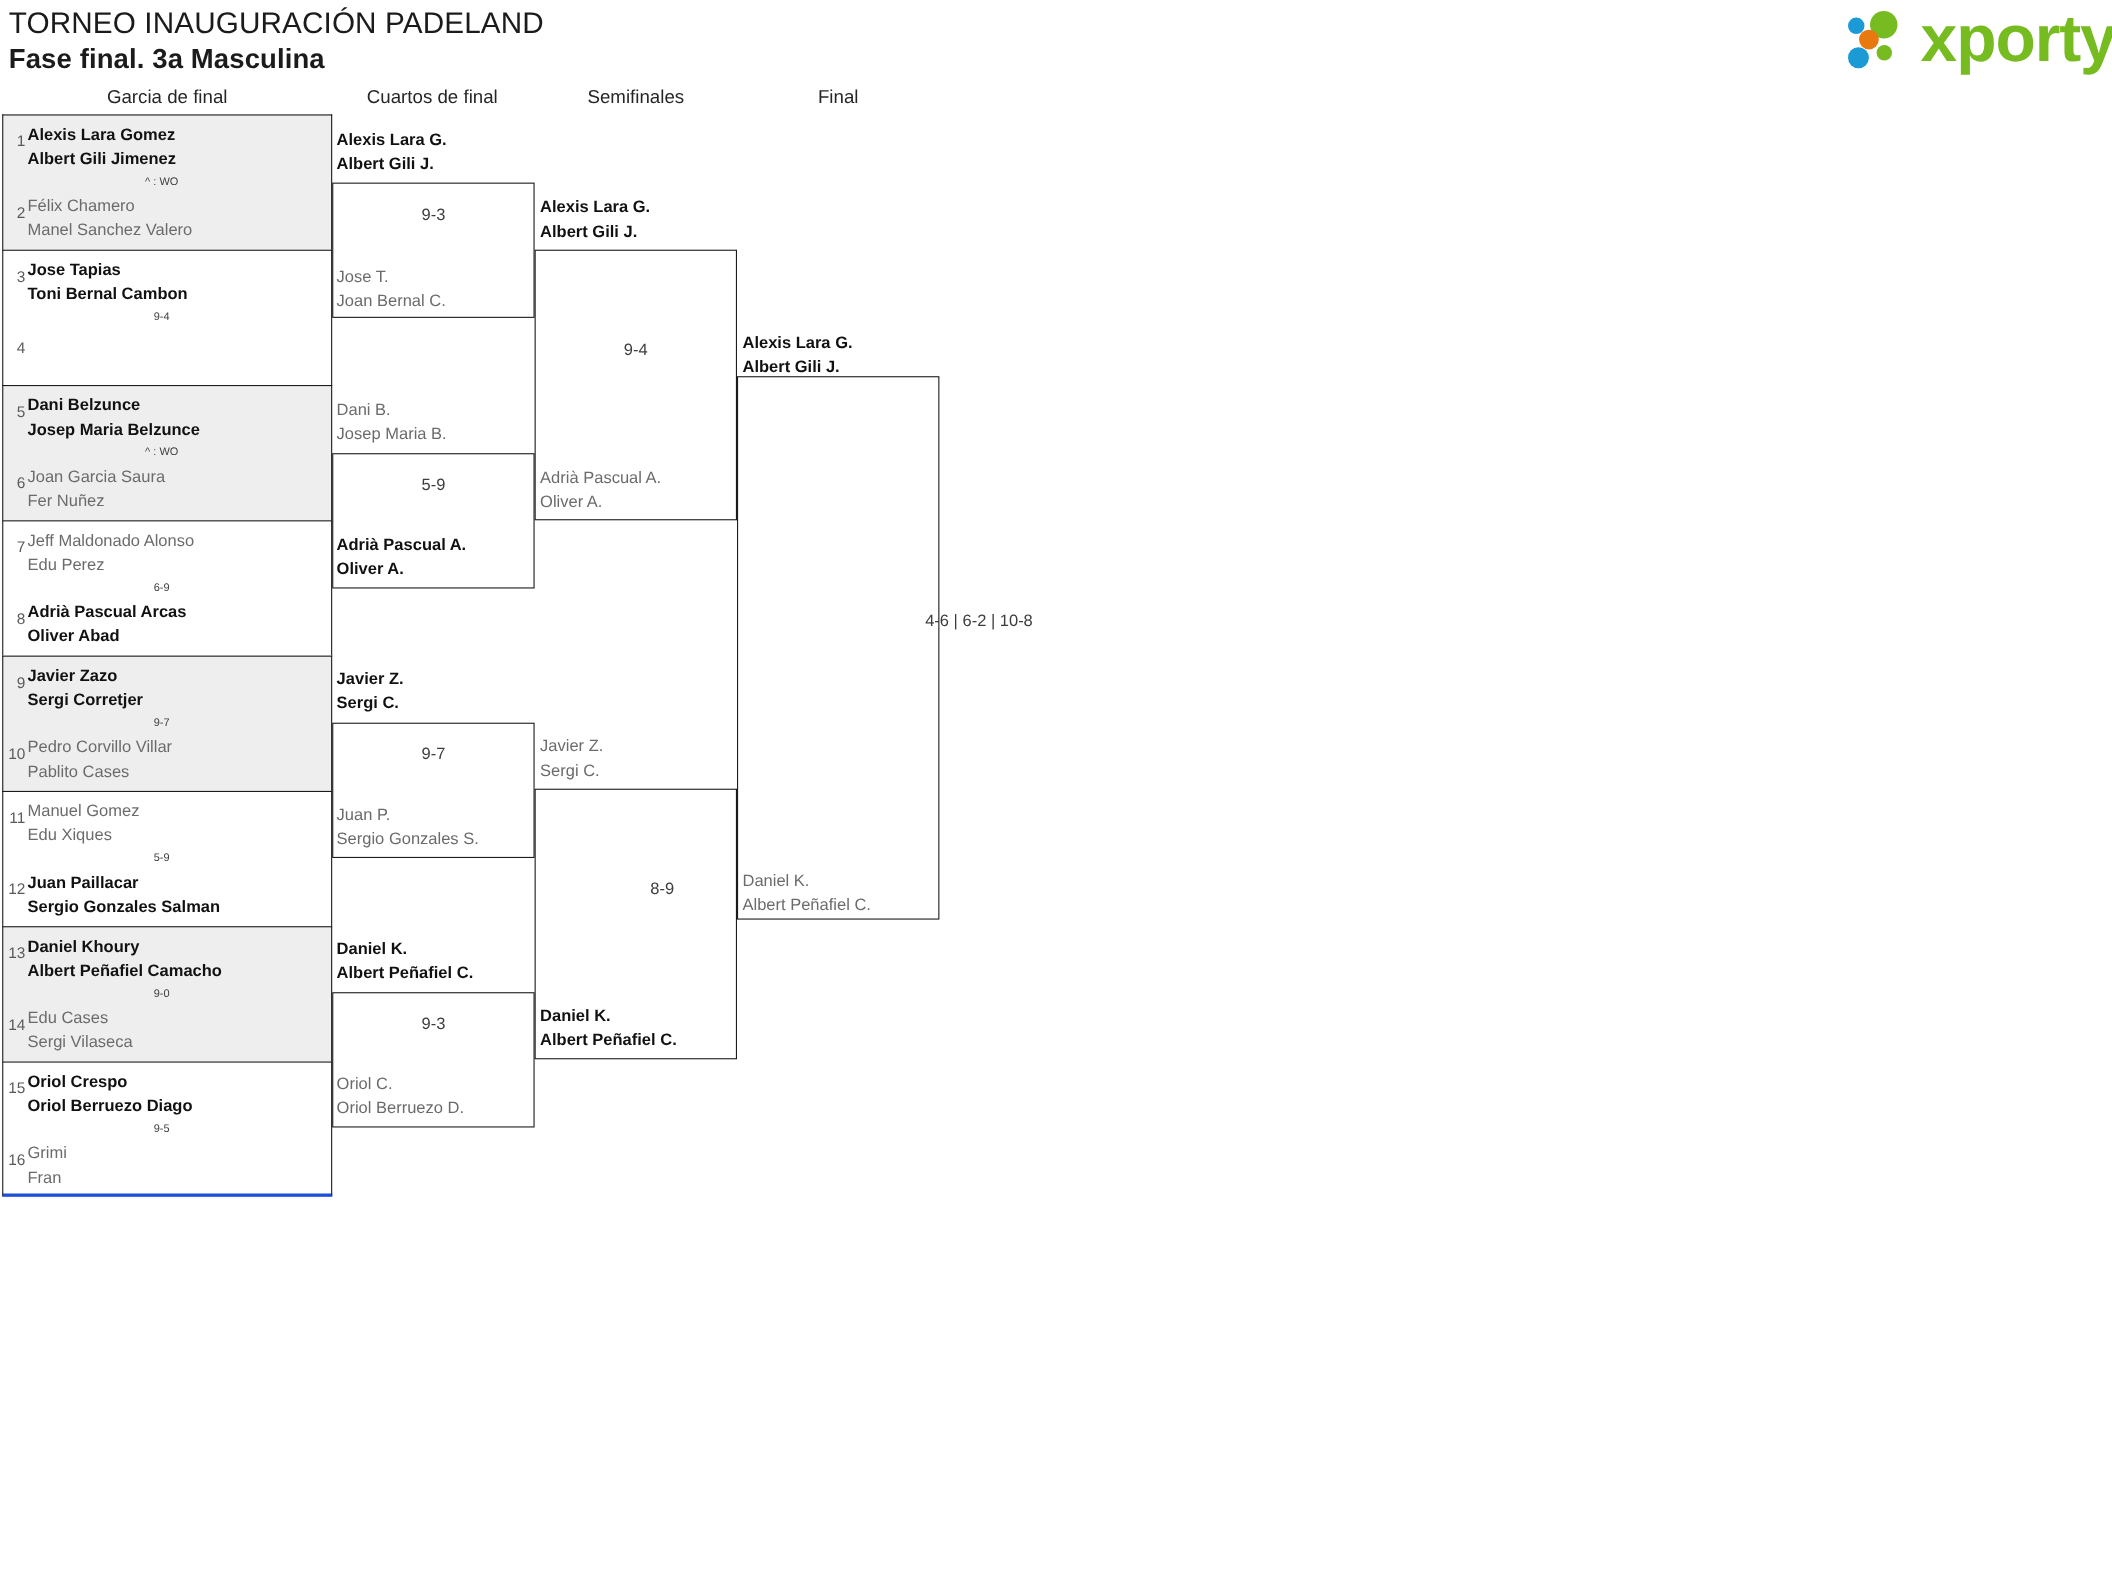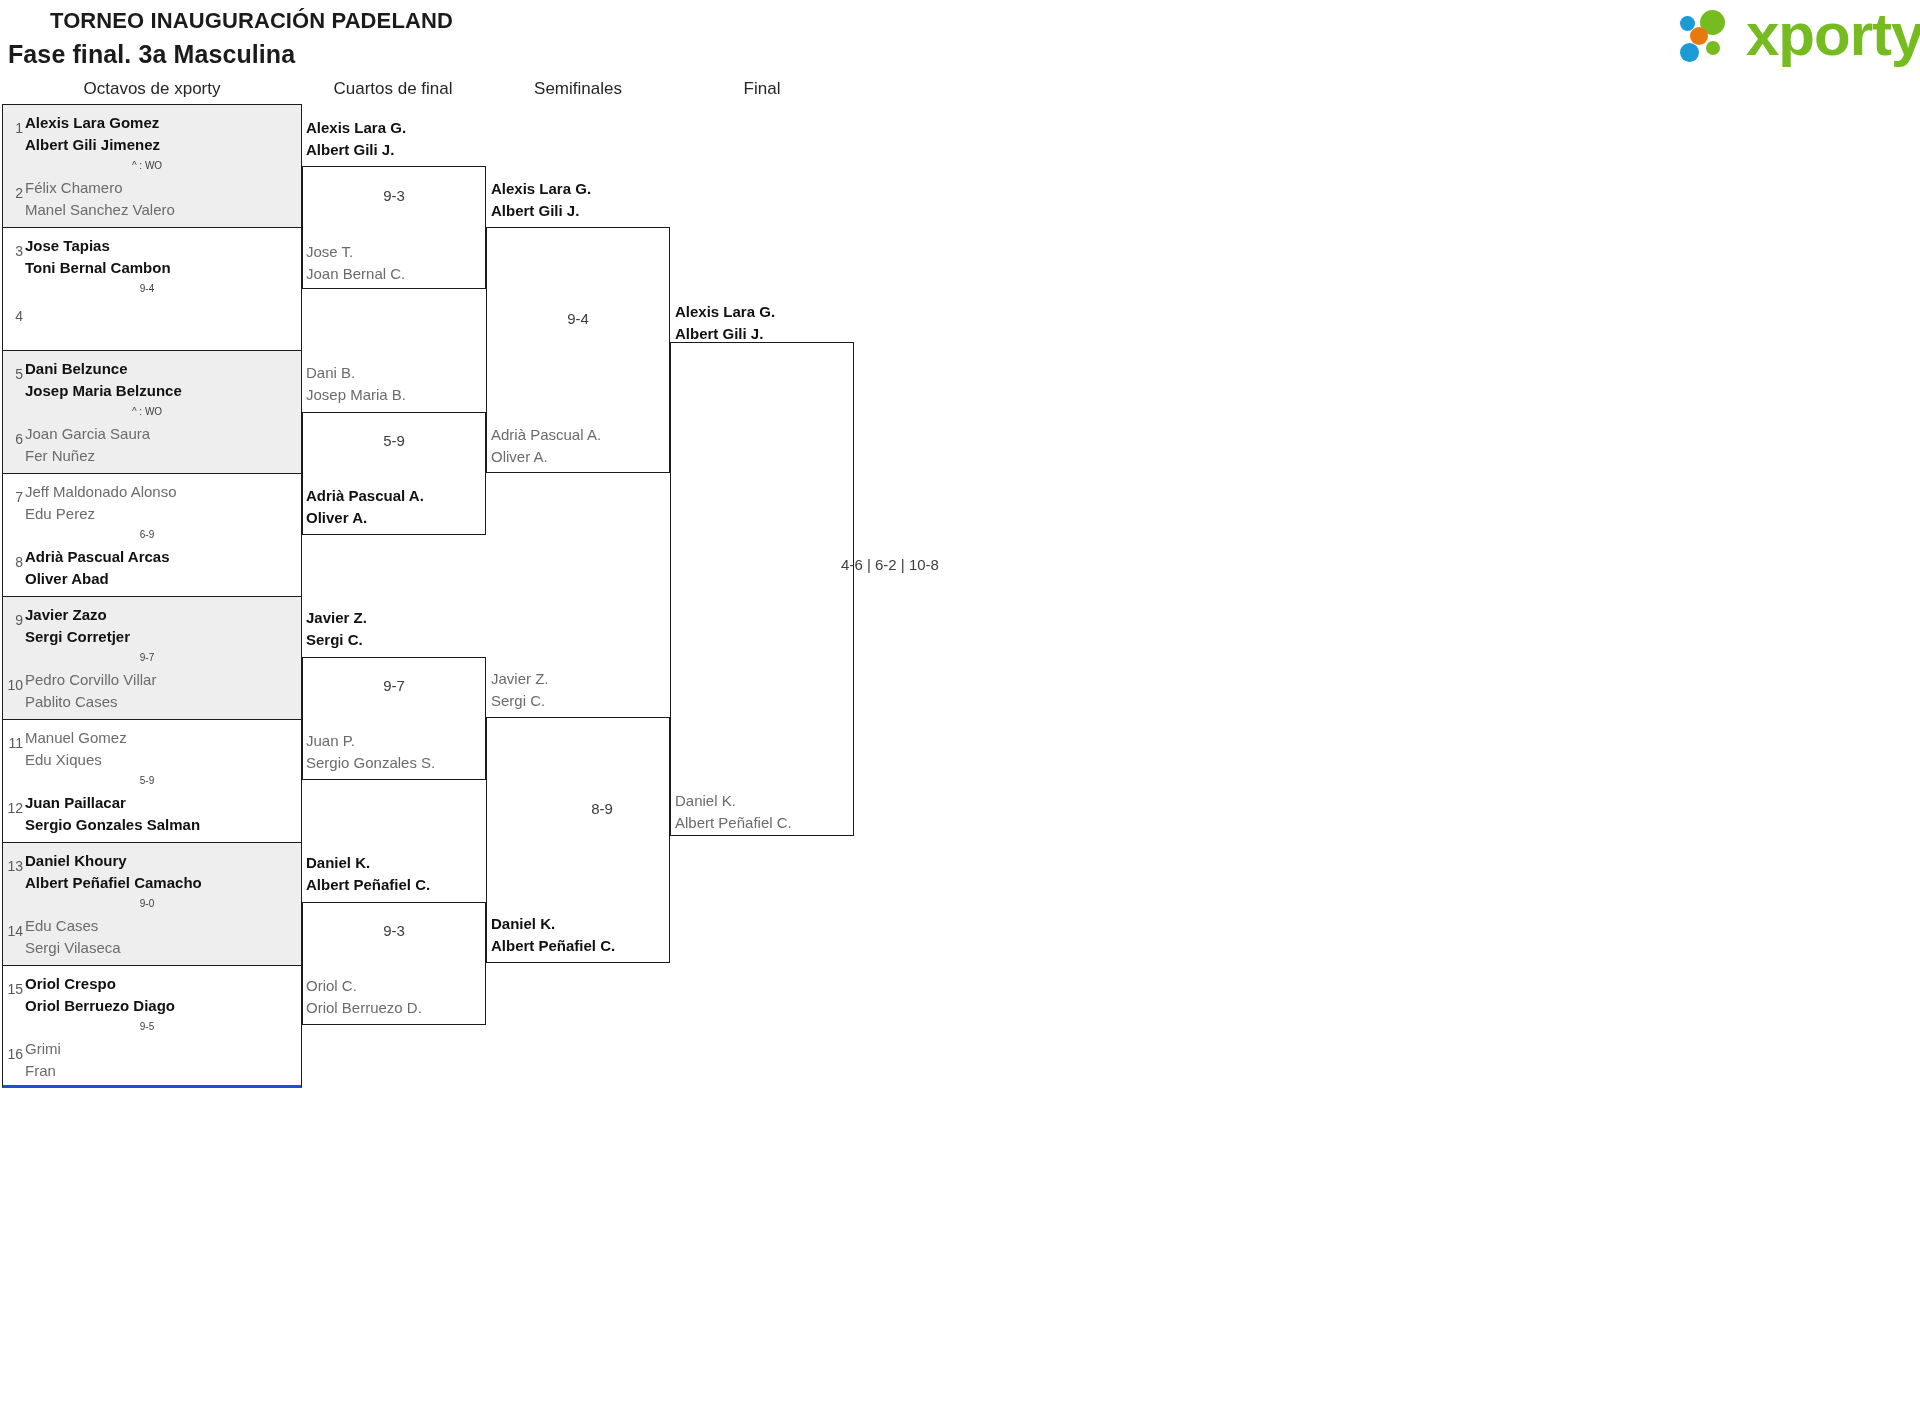--- a/index.html
+++ b/index.html
@@ -8,22 +8,22 @@
     height: 1426px;
     background: #ffffff;
     font-family: "Liberation Sans", sans-serif;
     overflow: hidden;
   }
   #root { position: relative; width: 1920px; height: 1426px; }
 
   
   .title-block { position: absolute; left: 8px; top: 4px; }
   .title-line1 {
-    font-size: 22px; font-weight: 700; color: #1b1b1b;
-    letter-spacing: 0.1px; line-height: 34px; white-space: nowrap; margin-left: 42px;
+    font-size: 27px; font-weight: 400; color: #1b1b1b;
+    letter-spacing: 0.1px; line-height: 34px; white-space: nowrap;
   }
   .title-line2 {
     font-size: 25px; font-weight: 700; color: #1b1b1b;
     letter-spacing: 0.1px; line-height: 32px; white-space: nowrap;
   }
 
   .logo { position: absolute; left: 1680px; top: 6px; width: 220px; height: 58px; }
   .logo-dots { position: absolute; left: 0; top: 4px; width: 62px; height: 52px; }
   .dot { position: absolute; border-radius: 50%; }
   .logo-word {
@@ -85,21 +85,21 @@
     <div class="logo-dots">
       <div class="dot" style="left:0px;  top:6px;  width:15px; height:15px; background:#1b9ad6;"></div>
       <div class="dot" style="left:20px; top:0px;  width:25px; height:25px; background:#76bc21;"></div>
       <div class="dot" style="left:10px; top:17px; width:18px; height:18px; background:#e8790f;"></div>
       <div class="dot" style="left:0px;  top:33px; width:19px; height:19px; background:#1b9ad6;"></div>
       <div class="dot" style="left:26px; top:31px; width:14px; height:14px; background:#76bc21;"></div>
     </div>
     <div class="logo-word">xporty</div>
   </div>
 
-  <div class="round-head" style="left:52px;  top:79px; width:200px;">Octavos de xporty</div>
+  <div class="round-head" style="left:52px;  top:79px; width:200px;">Garcia de final</div>
   <div class="round-head" style="left:293px; top:79px; width:200px;">Cuartos de final</div>
   <div class="round-head" style="left:478px; top:79px; width:200px;">Semifinales</div>
   <div class="round-head" style="left:662px; top:79px; width:200px;">Final</div>
 
   <div class="r1-wrap">
 
     <div class="r1-match shaded">
       <div class="seed top">1</div>
       <div class="r1-team top">
         <div class="pname win">Alexis Lara Gomez</div>

